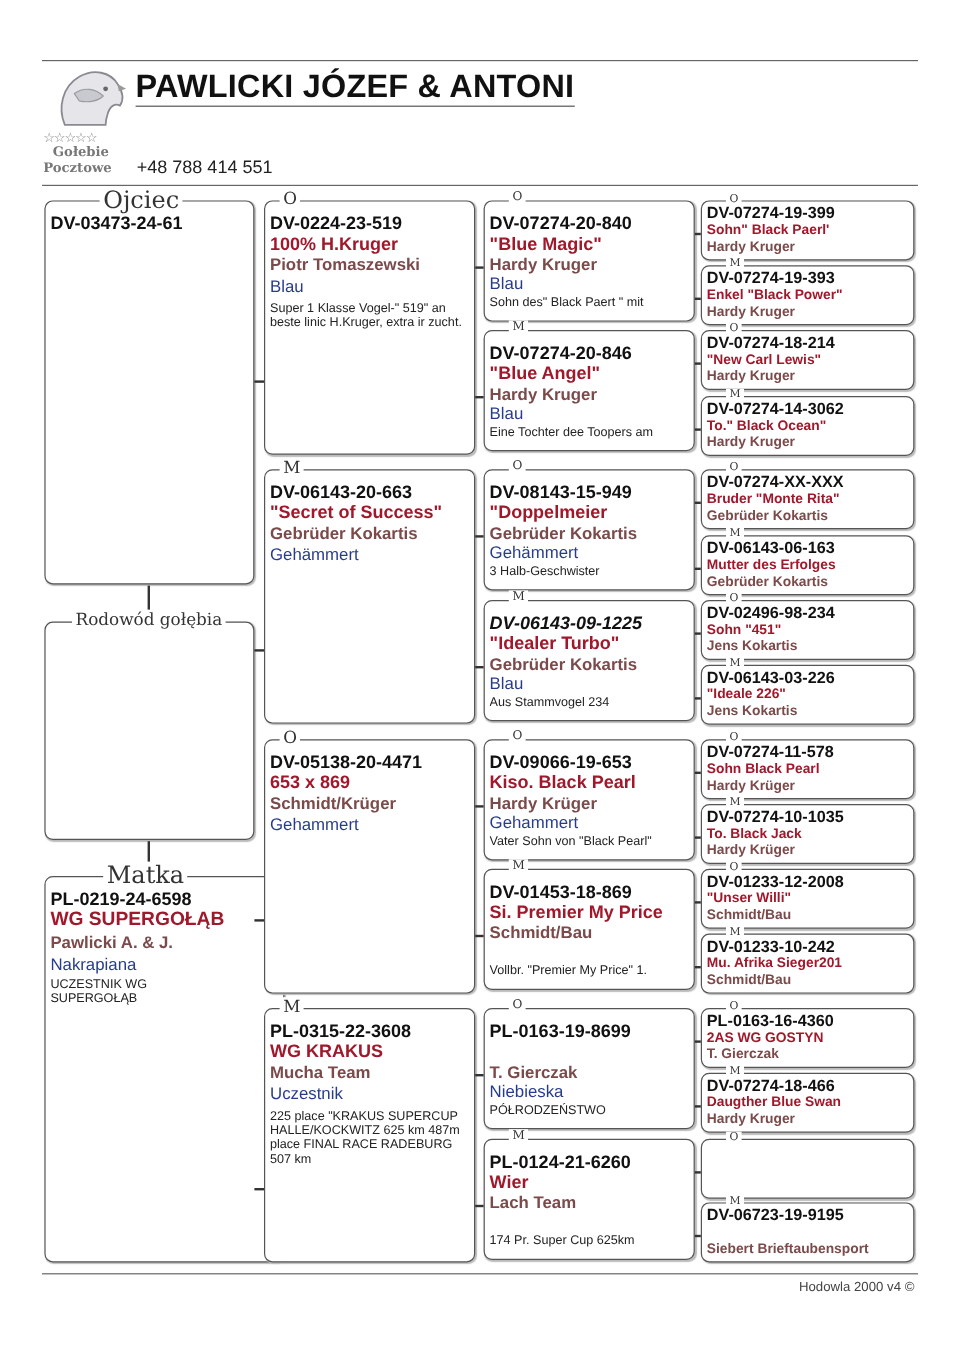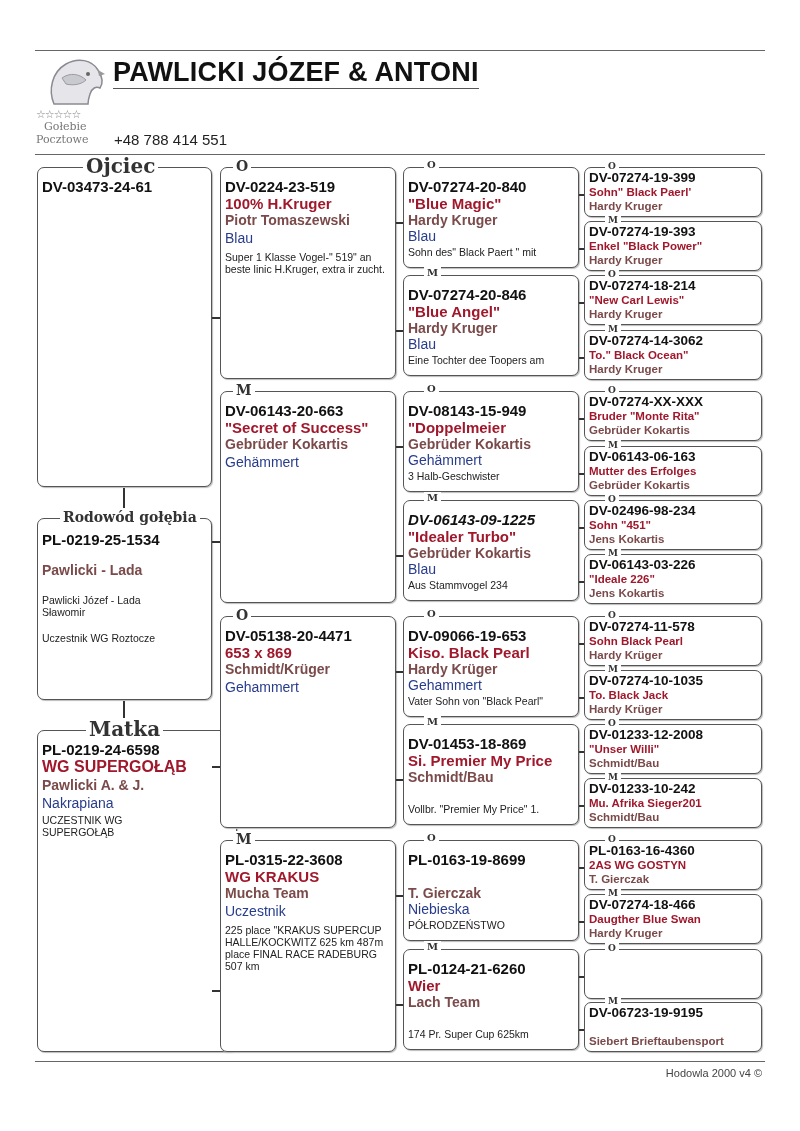--- a/index.html
+++ b/index.html
@@ -1,27 +1,27 @@
 <!DOCTYPE html>
 <html><head>
 <meta charset="utf-8">
 <style>
   html,body{margin:0;padding:0;background:#fff;}
   body{width:800px;height:1131px;position:relative;font-family:"Liberation Sans",sans-serif;color:#111;overflow:hidden;}
   .hr{position:absolute;left:35px;width:730px;height:0;border-top:1.5px solid #666;}
   .logo{position:absolute;left:36px;top:54px;width:72px;height:95px;}
   .logo .bird{position:absolute;left:8px;top:0;width:62px;height:52px;}
   .logo .stars{position:absolute;left:0;top:54px;font-size:11px;color:#888;letter-spacing:-1px;}
-  .logo .l1,.logo .l2{position:absolute;font-family:"DejaVu Serif",serif;font-weight:normal;color:#777;font-size:11px;}
+  .logo .l1,.logo .l2{position:absolute;font-family:"DejaVu Serif",serif;font-weight:bold;color:#777;font-size:11px;}
   .logo .l1{left:8px;top:66px;}
   .logo .l2{left:0;top:79px;}
   .title{position:absolute;left:113px;top:56px;font-size:27px;font-weight:bold;letter-spacing:0.2px;color:#111;border-bottom:1.5px solid #555;padding-bottom:0;line-height:32px;}
   .phone{position:absolute;left:114px;top:131px;font-size:15px;color:#222;}
   .box{position:absolute;border:1.3px solid #555;border-radius:7px;background:#fff;box-sizing:border-box;box-shadow:1px 1px 1px #bbb;}
-  .legend{position:absolute;top:-11px;background:#fff;font-family:"DejaVu Serif",serif;font-weight:bold;color:#333;padding:0 3px;line-height:18px;}
+  .legend{position:absolute;top:-11px;background:#fff;font-family:"DejaVu Serif",serif;font-weight:normal;color:#333;padding:0 3px;line-height:18px;}
   .lg-small{font-size:10px;top:-9px;line-height:12px;}
   .ring{font-size:15px;font-weight:bold;color:#111;white-space:nowrap;}
   .name{font-size:15px;font-weight:bold;color:#a0182b;white-space:nowrap;}
   .breeder{font-size:14px;font-weight:bold;color:#7b4a4a;white-space:nowrap;}
   .color{font-size:14px;color:#283c8c;white-space:nowrap;}
   .desc{font-size:10.5px;color:#222;line-height:12px;}
   .c4 .ring{font-size:13.5px;}
   .c4 .name{font-size:11.5px;}
   .c4 .breeder{font-size:11.5px;}
   .inner{position:absolute;left:4px;right:3px;}
@@ -50,26 +50,20 @@
 <div class="box" style="left:37px;top:167px;width:175px;height:320px;">
   <div class="legend" style="left:45px;font-size:20px;top:-13px;line-height:22px;">Ojciec</div>
   <div class="inner" style="top:10px;">
     <div class="ring">DV-03473-24-61</div>
   </div>
 </div>
 <div class="conn" style="left:123px;top:488px;width:2px;height:20px;"></div>
 
 <div class="box" style="left:37px;top:518px;width:175px;height:182px;">
   <div class="legend" style="left:22px;font-size:14px;top:-10px;line-height:16px;">Rodowód gołębia</div>
-  <div class="inner" style="top:12px;">
-    <div class="ring">PL-0219-25-1534</div>
-    <div class="breeder" style="margin-top:14px;">Pawlicki - Lada</div>
-    <div class="desc" style="margin-top:16px;width:130px;">Pawlicki Józef - Lada Sławomir</div>
-    <div class="desc" style="margin-top:14px;">Uczestnik WG Roztocze</div>
-  </div>
 </div>
 <div class="conn" style="left:123px;top:701px;width:2px;height:20px;"></div>
 
 <div class="box" style="left:37px;top:730px;width:200px;height:322px;">
   <div class="legend" style="left:48px;font-size:20px;top:-13px;line-height:22px;">Matka</div>
   <div class="inner" style="top:10px;">
     <div class="ring">PL-0219-24-6598</div>
     <div class="name" style="font-size:16px;">WG SUPERGOŁĄB</div>
     <div class="breeder" style="margin-top:1px;">Pawlicki A. &amp; J.</div>
     <div class="color" style="margin-top:2px;">Nakrapiana</div>

